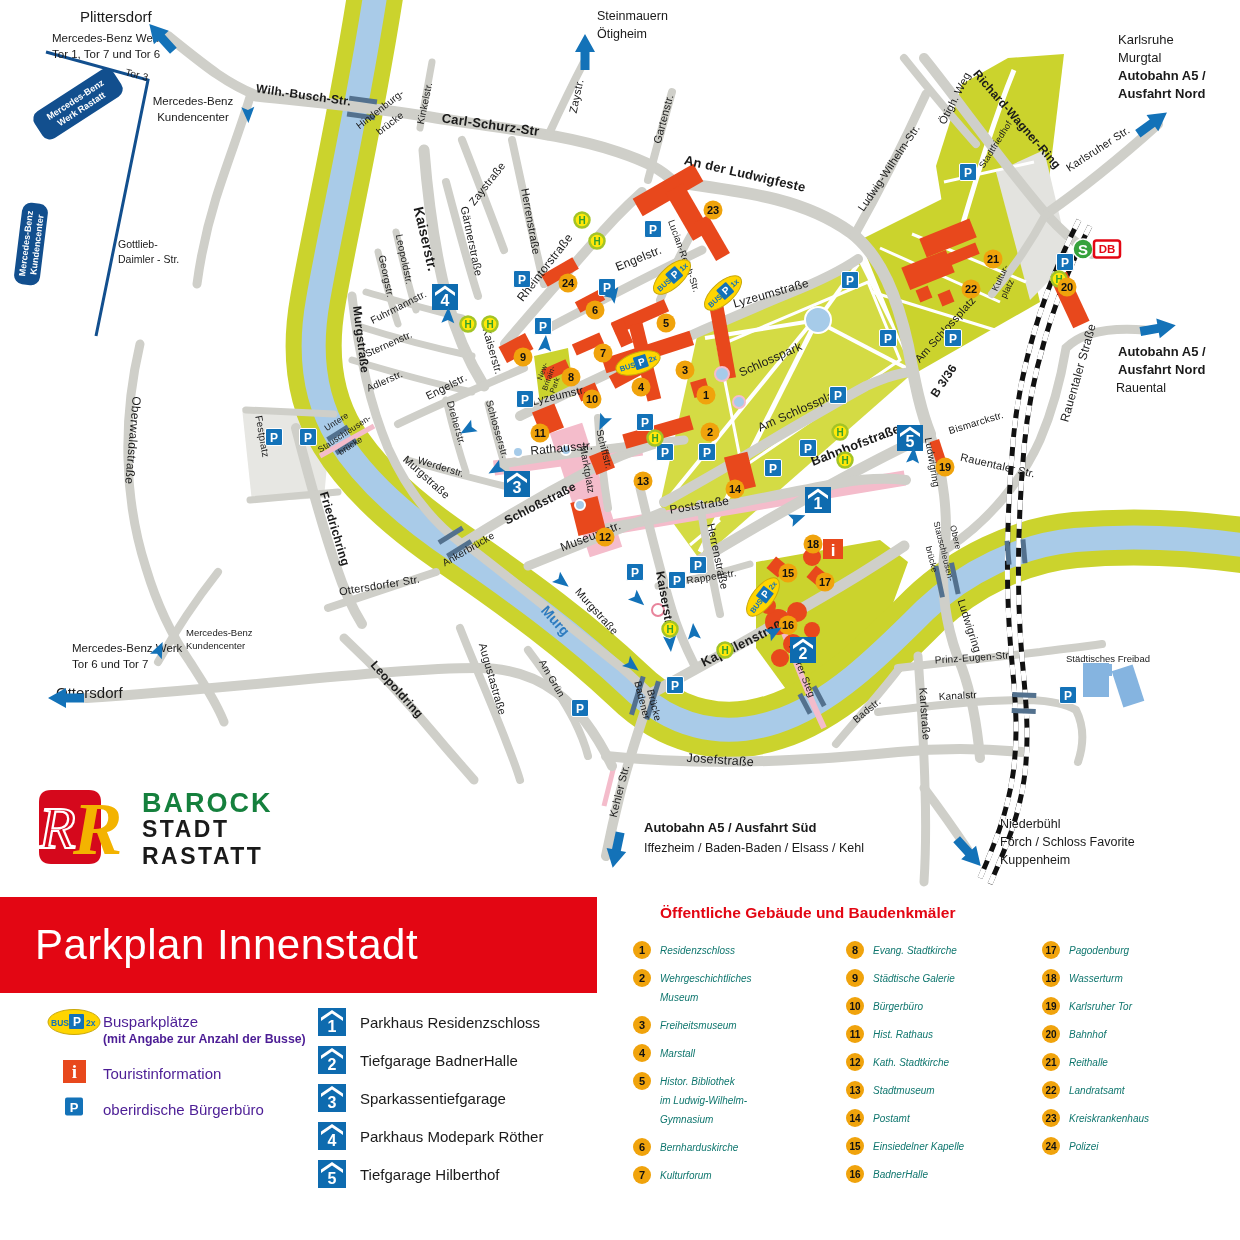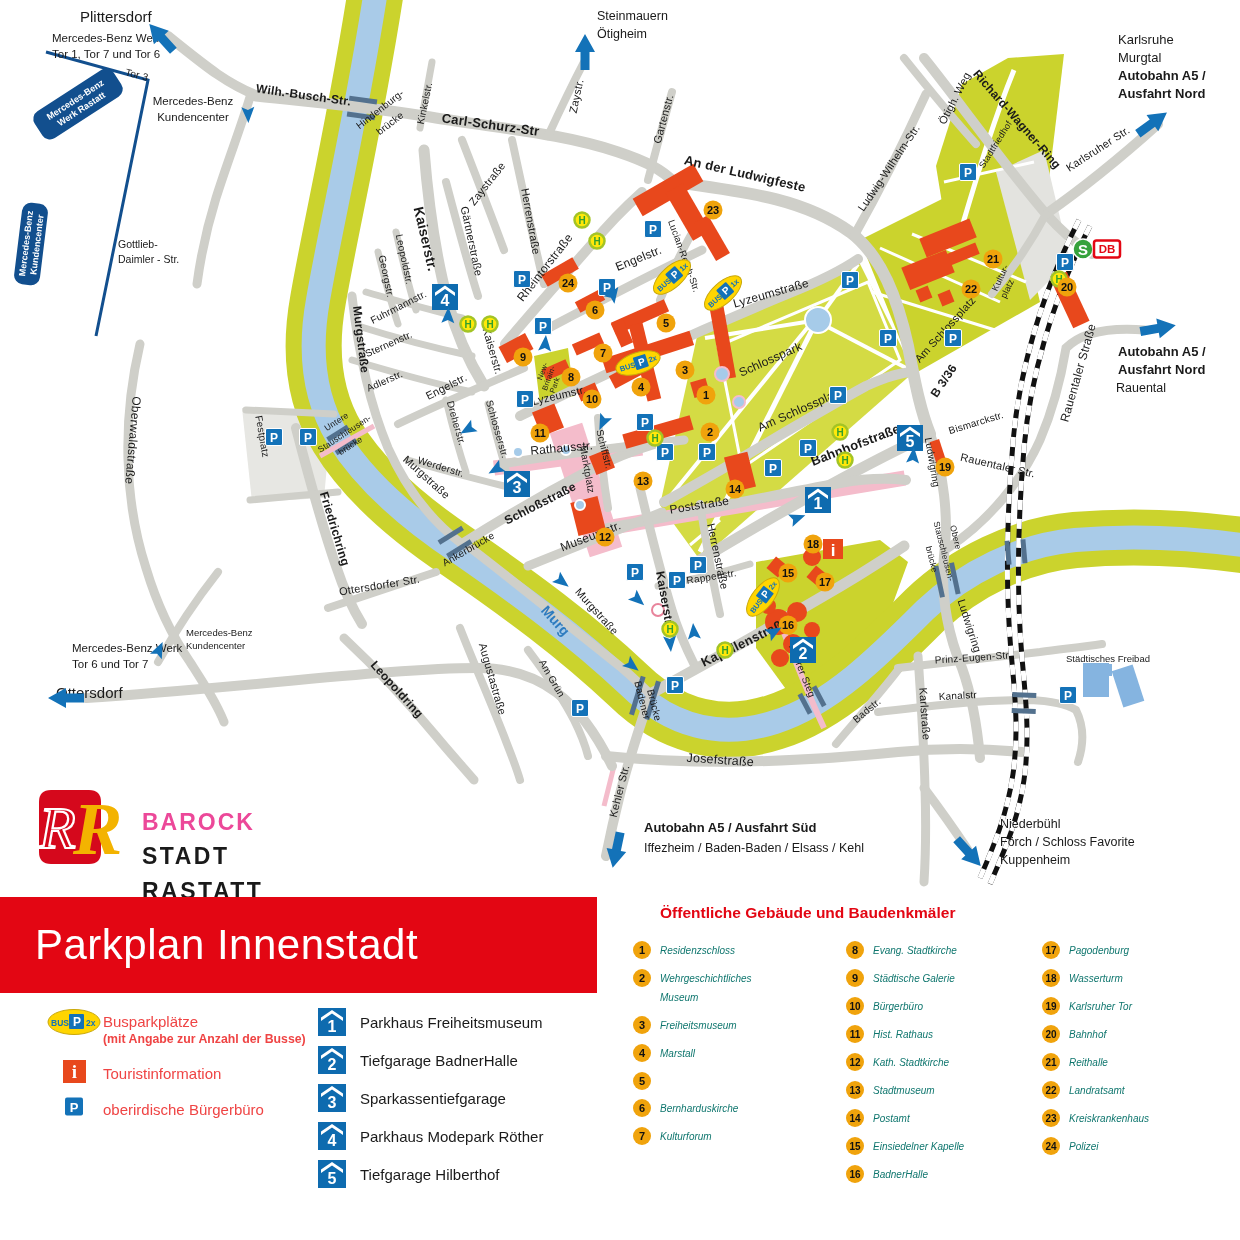--- a/index.html
+++ b/index.html
@@ -2,28 +2,28 @@
 <html><head>
 <meta charset="utf-8">
 <style>
   html,body{margin:0;padding:0;background:#fff;}
   .stage{position:relative;width:1240px;height:1240px;background:#fff;overflow:hidden;
          font-family:"Liberation Sans",sans-serif;-webkit-font-smoothing:antialiased;}
   #map{position:absolute;left:0;top:0;}
   #map text{font-family:"Liberation Sans",sans-serif;}
   .logo{position:absolute;left:35px;top:786px;display:flex;align-items:flex-start;gap:15px;}
   .logo-text{padding-top:4px;}
-  .logo-l1{font-size:23px;font-weight:700;color:#ec4899;letter-spacing:2px;line-height:26px;margin-top:19px;}
-  .logo-l2,.logo-l3{font-size:23px;font-weight:700;color:#1a1a1a;letter-spacing:2.5px;line-height:27px;margin-top:8px;}
+  .logo-l1{font-size:27px;font-weight:700;color:#15803d;letter-spacing:2px;line-height:26px;}
+  .logo-l2,.logo-l3{font-size:23px;font-weight:700;color:#1a1a1a;letter-spacing:2.5px;line-height:27px;}
   .banner{position:absolute;left:0;top:897px;width:597px;height:96px;background:#E30613;display:flex;align-items:center;}
   .banner span{color:#fff;font-size:42px;padding-left:35px;letter-spacing:.5px;}
   .legend{position:absolute;left:45px;top:1008px;width:290px;}
   .legend-item{display:flex;margin-bottom:13px;}
   .legend-icon{flex:0 0 58px;display:flex;justify-content:center;align-items:flex-start;}
-  .legend-label{font-size:15px;color:#ef4444;line-height:19px;padding-top:4px;}
+  .legend-label{font-size:15px;color:#4c1d95;line-height:19px;padding-top:4px;}
   .legend-sub{font-size:12.3px;font-weight:700;line-height:16px;}
   .garages{position:absolute;left:318px;top:1008px;}
   .garage-item{display:flex;align-items:center;margin-bottom:10px;}
   .garage-label{font-size:15px;margin-left:14px;color:#1a1a1a;}
   .poi-title{position:absolute;left:660px;top:904px;font-size:15.5px;font-weight:700;color:#E30613;text-align:right;}
   .poi-col{position:absolute;top:941px;}
   .poi-item{display:flex;margin-bottom:9px;gap:9px;}
   .poi-num{width:18px;height:18px;border-radius:50%;background:#F0A30C;color:#111;font-size:11px;
            font-weight:700;display:flex;align-items:center;justify-content:center;flex:0 0 18px;}
   .poi-label{font-size:10px;line-height:19px;color:#0f766e;font-style:italic;}
@@ -696,21 +696,21 @@
         </div>
       </div>
     </div>
   <div class="garages" id="garages">
       <div class="garage-item">
         <svg width="28" height="28" viewBox="0 0 28 28">
       <rect width="28" height="28" fill="#0E6BAF"></rect>
       <polygon points="3,9.5 14,2 25,9.5 25,13 14,5.5 3,13" fill="#fff"></polygon>
       <text x="14" y="24" font-size="16" font-weight="700" fill="#fff" text-anchor="middle" font-family="Liberation Sans, sans-serif">1</text>
         </svg>
-        <div class="garage-label">Parkhaus Freiheitsmuseum</div>
+        <div class="garage-label">Parkhaus Residenzschloss</div>
       </div>
       <div class="garage-item">
         <svg width="28" height="28" viewBox="0 0 28 28">
       <rect width="28" height="28" fill="#0E6BAF"></rect>
       <polygon points="3,9.5 14,2 25,9.5 25,13 14,5.5 3,13" fill="#fff"></polygon>
       <text x="14" y="24" font-size="16" font-weight="700" fill="#fff" text-anchor="middle" font-family="Liberation Sans, sans-serif">2</text>
         </svg>
         <div class="garage-label">Tiefgarage BadnerHalle</div>
       </div>
       <div class="garage-item">
@@ -762,20 +762,25 @@
           </div>
         </div>
         <div class="poi-item">
           <div class="poi-num">4</div>
           <div class="poi-label">
             <div>Marstall</div>
           </div>
         </div>
         <div class="poi-item">
           <div class="poi-num">5</div>
+          <div class="poi-label">
+            <div>Histor. Bibliothek</div>
+            <div>im Ludwig-Wilhelm-</div>
+            <div>Gymnasium</div>
+          </div>
         </div>
         <div class="poi-item">
           <div class="poi-num">6</div>
           <div class="poi-label">
             <div>Bernharduskirche</div>
           </div>
         </div>
         <div class="poi-item">
           <div class="poi-num">7</div>
           <div class="poi-label">

